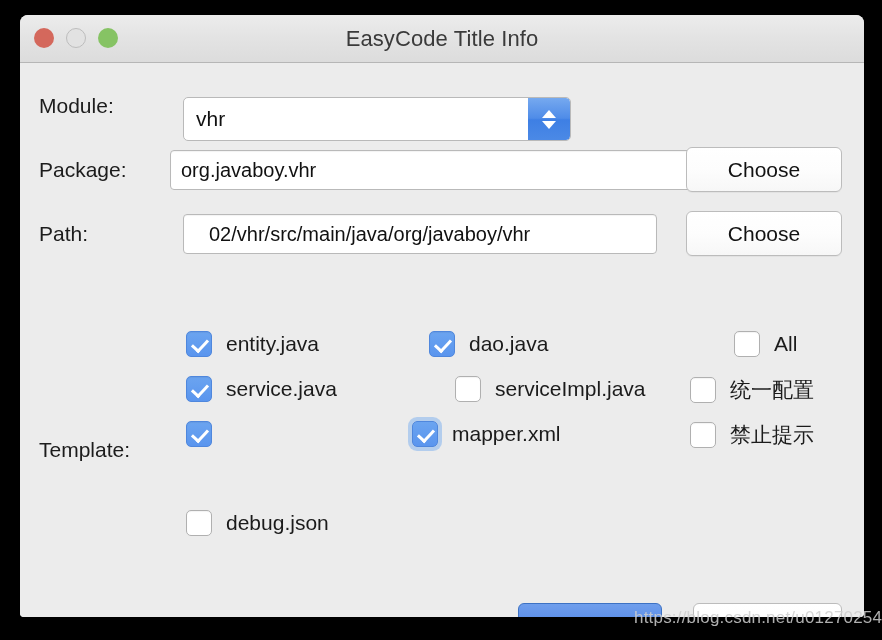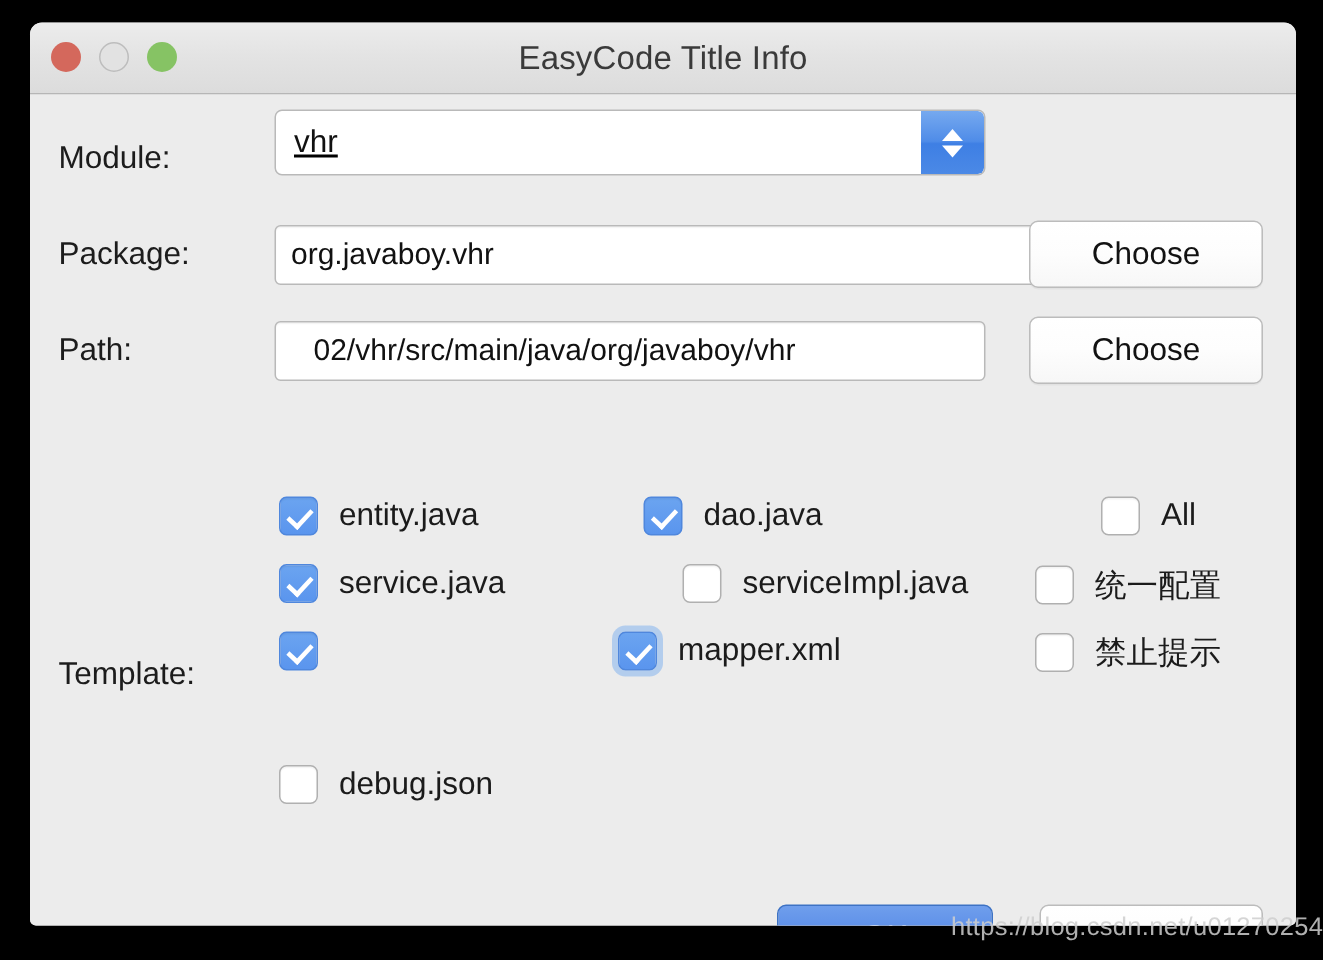--- a/index.html
+++ b/index.html
@@ -231,30 +231,30 @@
       <div class="light close"></div>
       <div class="light min"></div>
       <div class="light max"></div>
     </div>
     <div class="title-text">EasyCode Title Info</div>
   </div>
 
   <div class="content">
 
     <div class="row-label" style="left:19px; top:31px;">Module:</div>
-    <div class="combo" style="left:163px; top:10px; width:474px; height:44px;text-decoration:underline;">
+    <div class="combo" style="left:163px; top:34px; width:388px; height:44px;">
       <div class="txt">vhr</div>
       <div class="stepper">
         <span class="chev up"></span>
         <span class="chev down"></span>
       </div>
     </div>
 
     <div class="row-label" style="left:19px; top:95px;">Package:</div>
-    <div class="field" style="left:163px; top:87px; width:532px; height:40px;">
+    <div class="field" style="left:150px; top:87px; width:532px; height:40px;">
       <div class="txt">org.javaboy.vhr</div>
     </div>
     <div class="btn" style="left:666px; top:84px; width:156px; height:45px;">Choose</div>
 
     <div class="row-label" style="left:19px; top:159px;">Path:</div>
     <div class="field clip-left" style="left:163px; top:151px; width:474px; height:40px;padding-left:25px;">
       <div class="txt"><span>02/vhr/src/main/java/org/javaboy/vhr</span></div>
     </div>
     <div class="btn" style="left:666px; top:148px; width:156px; height:45px;">Choose</div>
 

